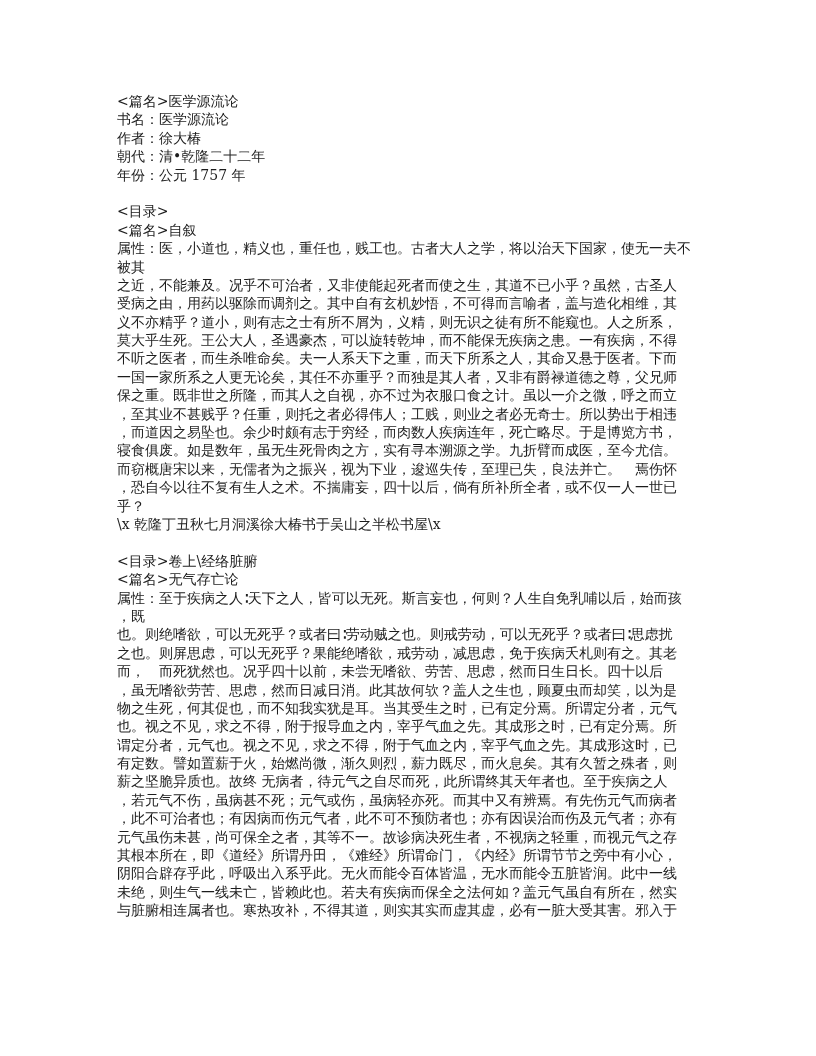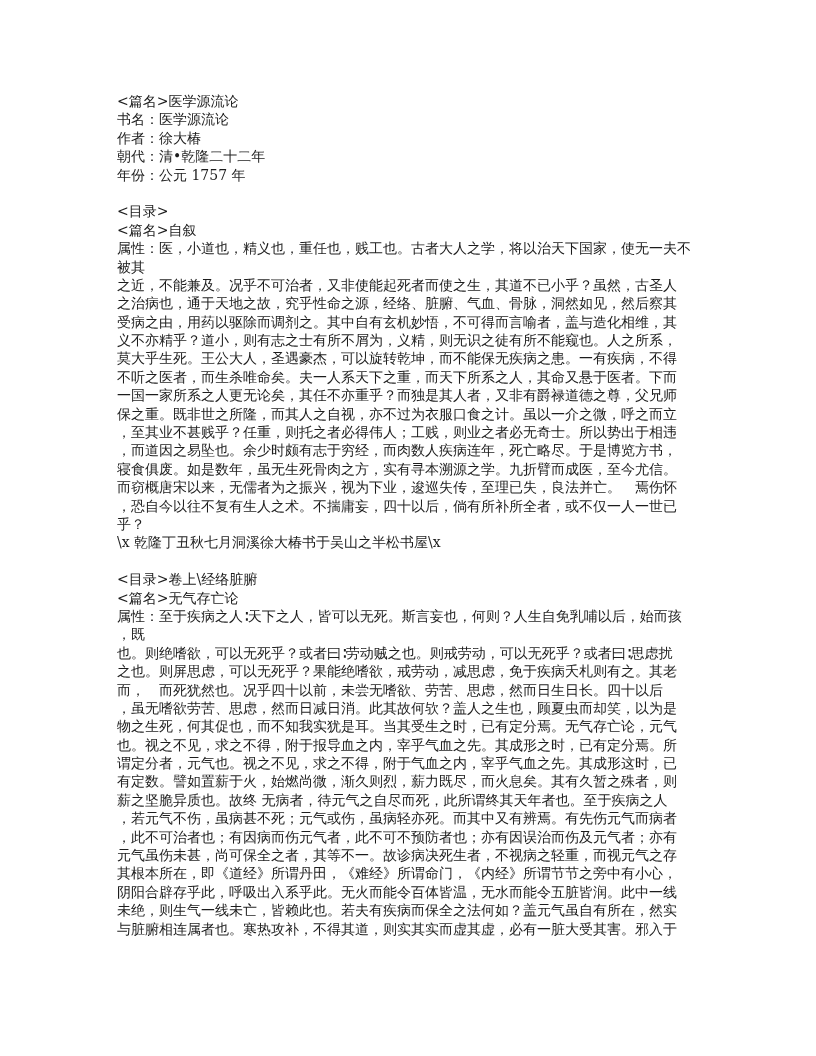--- a/index.html
+++ b/index.html
@@ -42,21 +42,20 @@
       <div class="line">书名：医学源流论</div>
       <div class="line">作者：徐大椿</div>
       <div class="line">朝代：清•乾隆二十二年</div>
       <div class="line">年份：公元 1757 年</div>
       <div class="line blank"></div>
       <div class="line">&lt;目录&gt;</div>
       <div class="line">&lt;篇名&gt;自叙</div>
       <div class="line">属性：医，小道也，精义也，重任也，贱工也。古者大人之学，将以治天下国家，使无一夫不</div>
       <div class="line">被其</div>
       <div class="line">之近，不能兼及。况乎不可治者，又非使能起死者而使之生，其道不已小乎？虽然，古圣人</div>
-      <div class="line">之治病也，通于天地之故，究乎性命之源，经络、脏腑、气血、骨脉，洞然如见，然后察其</div>
       <div class="line">受病之由，用药以驱除而调剂之。其中自有玄机妙悟，不可得而言喻者，盖与造化相维，其</div>
       <div class="line">义不亦精乎？道小，则有志之士有所不屑为，义精，则无识之徒有所不能窥也。人之所系，</div>
       <div class="line">莫大乎生死。王公大人，圣遇豪杰，可以旋转乾坤，而不能保无疾病之患。一有疾病，不得</div>
       <div class="line">不听之医者，而生杀唯命矣。夫一人系天下之重，而天下所系之人，其命又悬于医者。下而</div>
       <div class="line">一国一家所系之人更无论矣，其任不亦重乎？而独是其人者，又非有爵禄道德之尊，父兄师</div>
       <div class="line">保之重。既非世之所隆，而其人之自视，亦不过为衣服口食之计。虽以一介之微，呼之而立</div>
       <div class="line">，至其业不甚贱乎？任重，则托之者必得伟人；工贱，则业之者必无奇士。所以势出于相违</div>
       <div class="line">，而道因之易坠也。余少时颇有志于穷经，而肉数人疾病连年，死亡略尽。于是博览方书，</div>
       <div class="line">寝食俱废。如是数年，虽无生死骨肉之方，实有寻本溯源之学。九折臂而成医，至今尤信。</div>
       <div class="line">而窃概唐宋以来，无儒者为之振兴，视为下业，逡巡失传，至理已失，良法并亡。　焉伤怀</div>
@@ -65,21 +64,21 @@
       <div class="line">\x 乾隆丁丑秋七月洞溪徐大椿书于吴山之半松书屋\x</div>
       <div class="line blank"></div>
       <div class="line">&lt;目录&gt;卷上\经络脏腑</div>
       <div class="line">&lt;篇名&gt;无气存亡论</div>
       <div class="line">属性：至于疾病之人∶天下之人，皆可以无死。斯言妄也，何则？人生自免乳哺以后，始而孩</div>
       <div class="line">，既</div>
       <div class="line">也。则绝嗜欲，可以无死乎？或者曰∶劳动贼之也。则戒劳动，可以无死乎？或者曰∶思虑扰</div>
       <div class="line">之也。则屏思虑，可以无死乎？果能绝嗜欲，戒劳动，减思虑，免于疾病夭札则有之。其老</div>
       <div class="line">而，　而死犹然也。况乎四十以前，未尝无嗜欲、劳苦、思虑，然而日生日长。四十以后</div>
       <div class="line">，虽无嗜欲劳苦、思虑，然而日减日消。此其故何欤？盖人之生也，顾夏虫而却笑，以为是</div>
-      <div class="line">物之生死，何其促也，而不知我实犹是耳。当其受生之时，已有定分焉。无气存亡论，元气</div>
+      <div class="line">物之生死，何其促也，而不知我实犹是耳。当其受生之时，已有定分焉。所谓定分者，元气</div>
       <div class="line">也。视之不见，求之不得，附于报导血之内，宰乎气血之先。其成形之时，已有定分焉。所</div>
       <div class="line">谓定分者，元气也。视之不见，求之不得，附于气血之内，宰乎气血之先。其成形这时，已</div>
       <div class="line">有定数。譬如置薪于火，始燃尚微，渐久则烈，薪力既尽，而火息矣。其有久暂之殊者，则</div>
       <div class="line">薪之坚脆异质也。故终 无病者，待元气之自尽而死，此所谓终其天年者也。至于疾病之人</div>
       <div class="line">，若元气不伤，虽病甚不死；元气或伤，虽病轻亦死。而其中又有辨焉。有先伤元气而病者</div>
       <div class="line">，此不可治者也；有因病而伤元气者，此不可不预防者也；亦有因误治而伤及元气者；亦有</div>
       <div class="line">元气虽伤未甚，尚可保全之者，其等不一。故诊病决死生者，不视病之轻重，而视元气之存</div>
       <div class="line">其根本所在，即《道经》所谓丹田，《难经》所谓命门，《内经》所谓节节之旁中有小心，</div>
       <div class="line">阴阳合辟存乎此，呼吸出入系乎此。无火而能令百体皆温，无水而能令五脏皆润。此中一线</div>
       <div class="line">未绝，则生气一线未亡，皆赖此也。若夫有疾病而保全之法何如？盖元气虽自有所在，然实</div>

